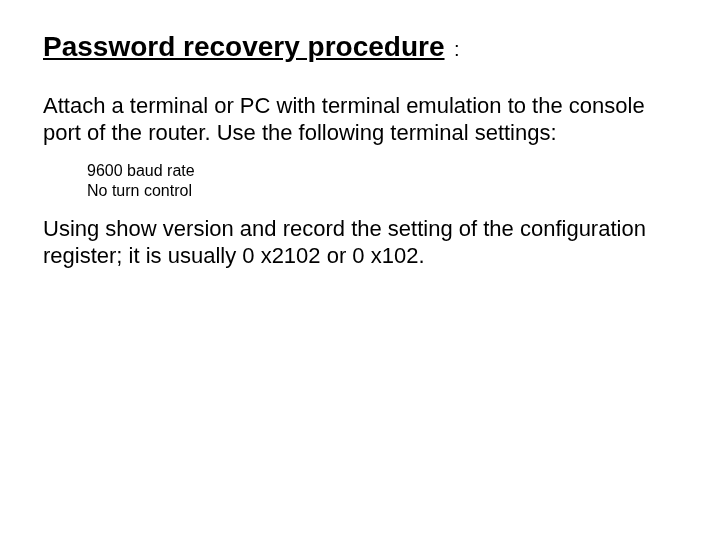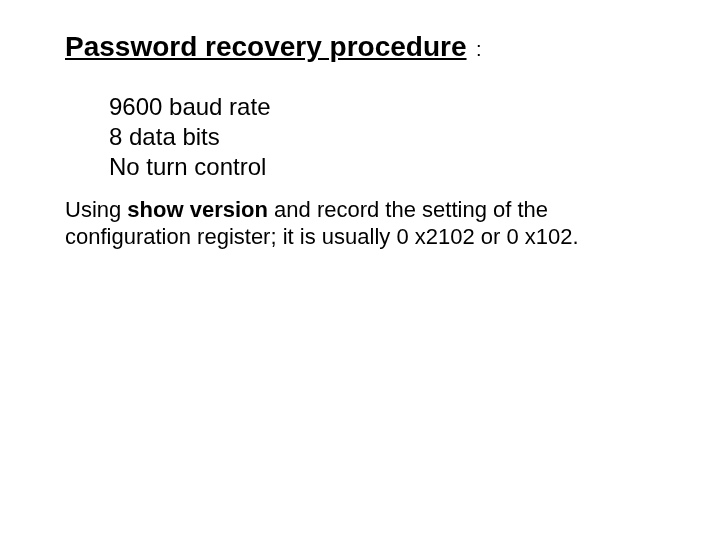--- a/index.html
+++ b/index.html
@@ -5,21 +5,21 @@
   html, body {
     margin: 0;
     padding: 0;
     width: 720px;
     height: 540px;
     background: #ffffff;
     font-family: Arial, Helvetica, sans-serif;
     color: #000;
   }
   .page {
-    padding: 30px 55px 0 65px;
+    padding: 30px 55px 0 43px;
     box-sizing: border-box;
   }
   h1.title {
     margin: 0 0 28px 0;
     font-size: 28px;
     font-weight: bold;
     line-height: 1.2;
   }
   h1.title .ul {
     text-decoration: underline;
@@ -31,43 +31,43 @@
     vertical-align: baseline;
     margin-left: 4px;
   }
   p.body {
     margin: 0 0 14px 0;
     font-size: 22px;
     line-height: 1.25;
   }
   .settings {
     margin: 0 0 14px 44px;
-    font-size: 24px;
+    font-size: 16px;
     line-height: 1.25;
   }
   .settings div {
     margin: 0;
   }
   .bold {
-    font-weight: bold;
+    font-weight: normal;
   }
 </style>
 </head>
 <body>
 
 <div class="page">
 
   <h1 class="title">
     <span class="ul">Password recovery procedure</span><span class="colon"> :</span>
   </h1>
 
+  <p class="body">Attach a terminal or PC with terminal emulation to the console port of the router. Use the following terminal settings:</p>
 
   <div class="settings">
     <div>9600 baud rate</div>
-    <div>8 data bits</div>
     <div>No turn control</div>
   </div>
 
   <p class="body">
     <span>Using </span><span class="bold">show version</span><span> and record the setting of the configuration register; it is usually 0 x2102 or 0 x102.</span>
   </p>
 
 
 </div>
 

